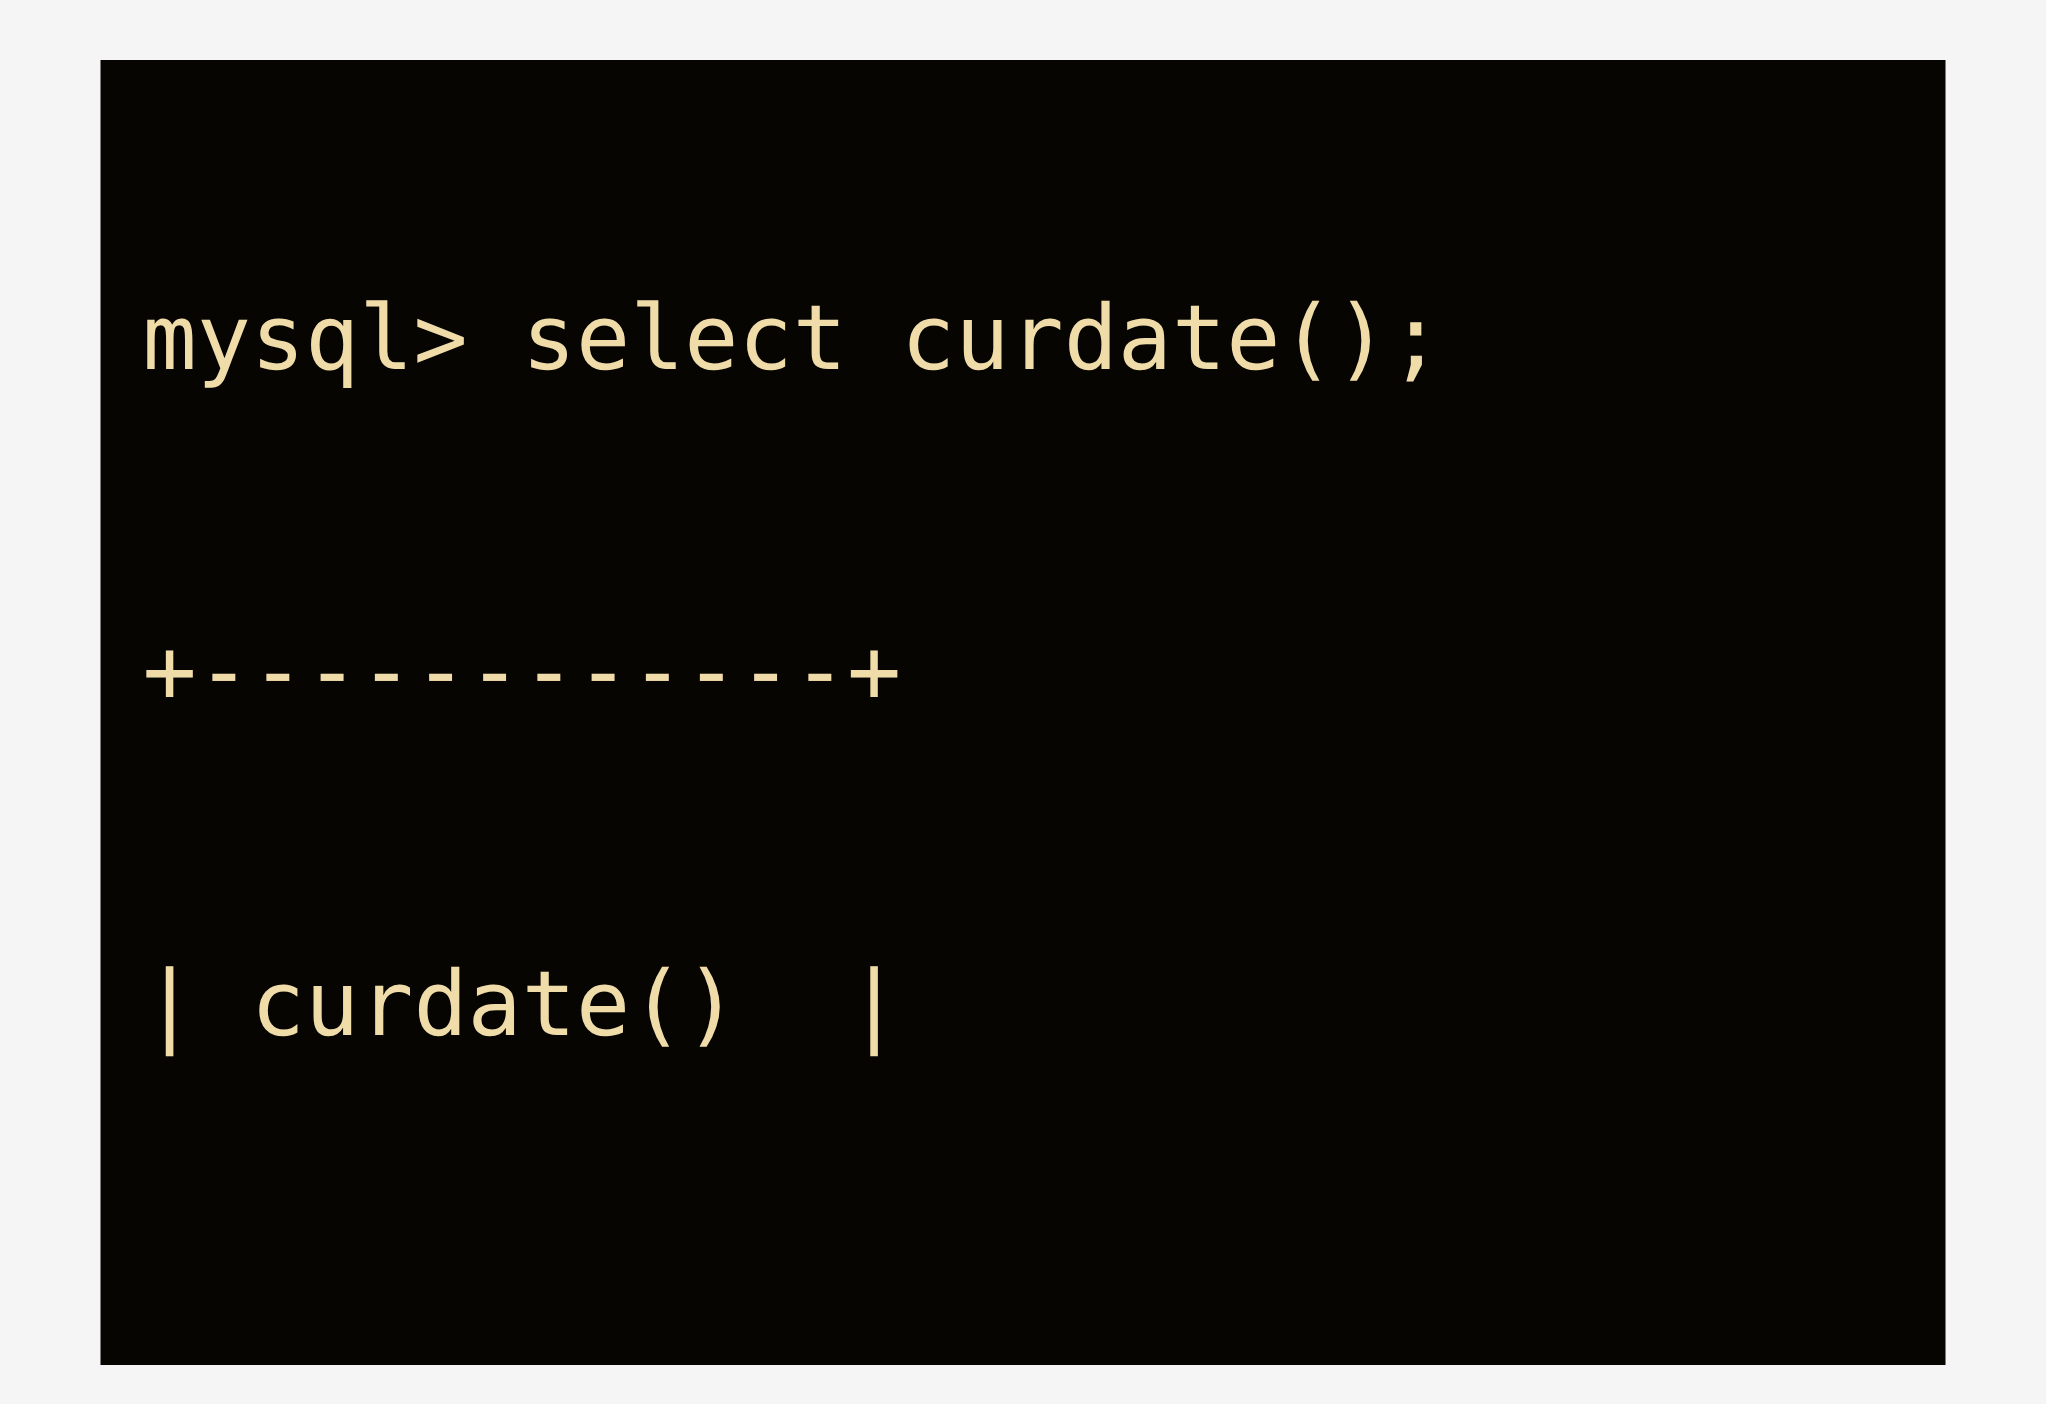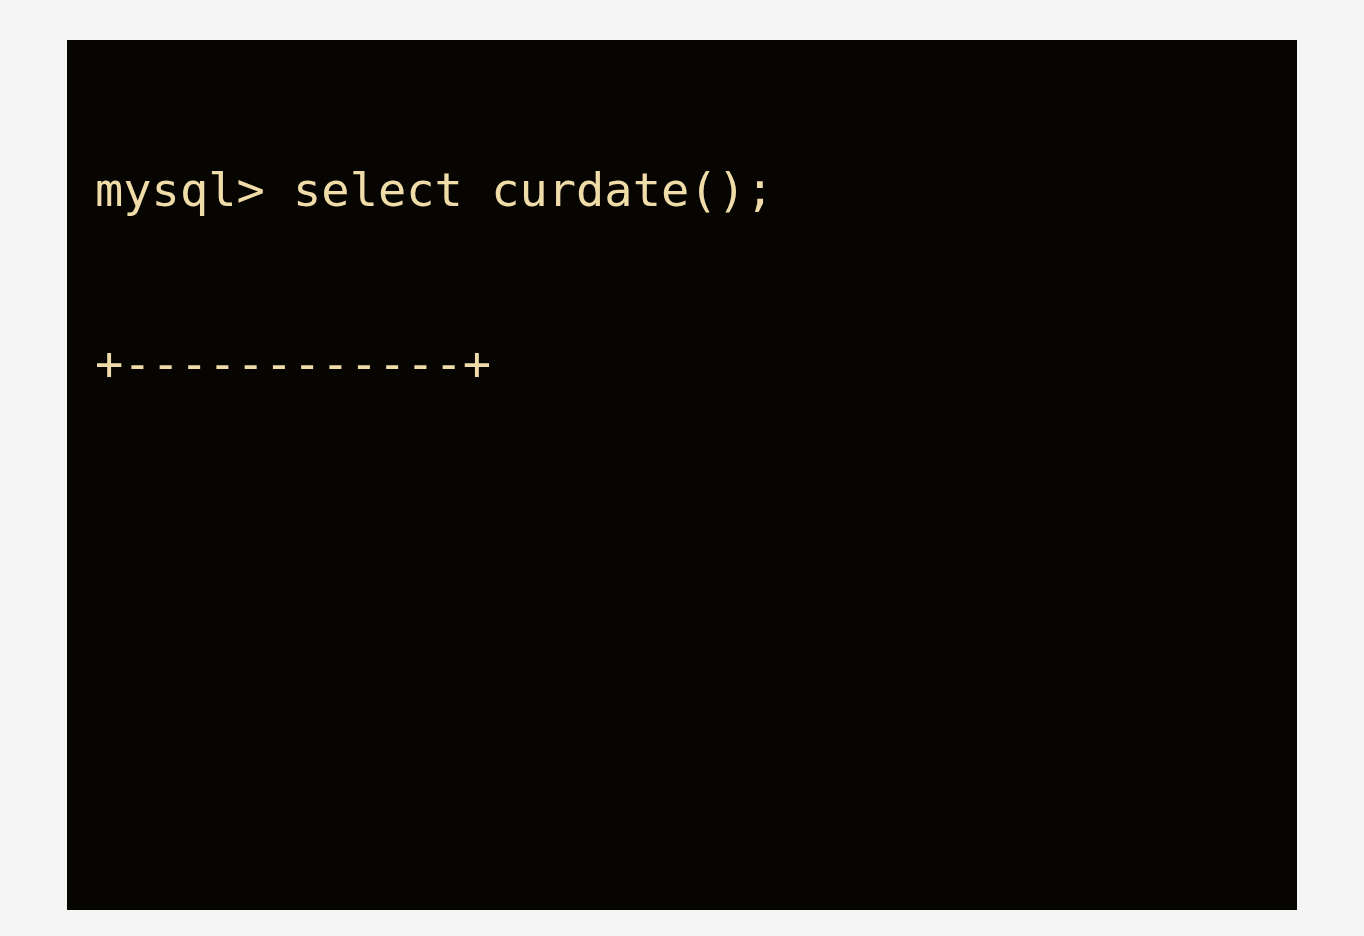--- a/index.html
+++ b/index.html
@@ -13,36 +13,37 @@
       justify-content: center;
       align-items: flex-start;
       padding: 40px 30px;
       width: 1364px;
       height: 936px;
     }
     .terminal {
       background: #070502;
       color: #f0dca8;
       font-family: "Menlo", "DejaVu Sans Mono", "Consolas", monospace;
-      font-size: 47px;
+      font-size: 60px;
       line-height: 1.85;
       padding: 20px 28px 30px 28px;
       width: 1230px;
       height: 870px;
       white-space: pre;
       letter-spacing: 0px;
       overflow: hidden;
     }
     .terminal-line {
       display: block;
     }
   </style>
 </head>
 <body>
 
 <div class="terminal">
 <span class="terminal-line"><span>mysql&gt; </span><span>select curdate();</span></span>
 <span class="terminal-line">+------------+</span>
+<span class="terminal-line">| curdate()  |</span>
 
 
 
 
 </div>
 
 </body></html>

